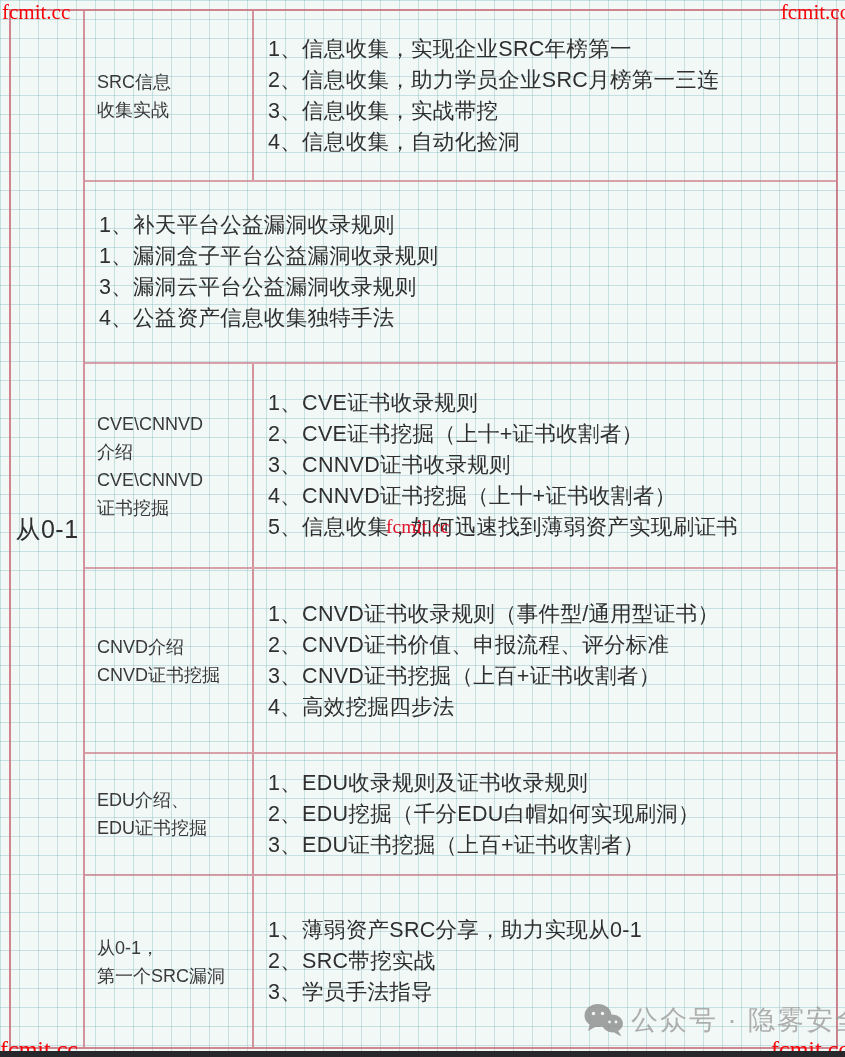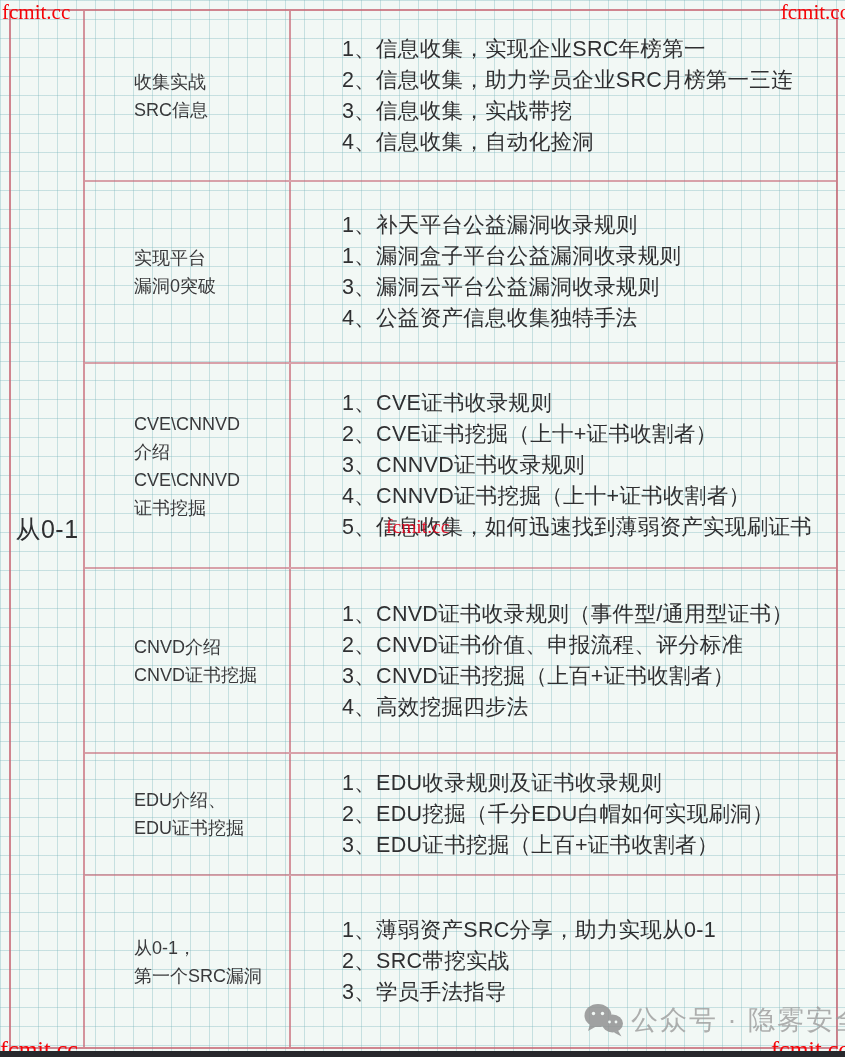--- a/index.html
+++ b/index.html
@@ -34,21 +34,21 @@
   .row{
     display:flex;box-sizing:border-box;
     border-bottom:2px solid rgba(199,104,118,0.6);
   }
   .row:last-child{border-bottom:none;flex:1;}
   .row:nth-child(1){height:171px;}
   .row:nth-child(2){height:182px;}
   .row:nth-child(3){height:205px;}
   .row:nth-child(4){height:185px;}
   .row:nth-child(5){height:122px;}
-  .cell{box-sizing:border-box;display:flex;flex-direction:column;justify-content:center;margin-left:37px;}
+  .cell{box-sizing:border-box;display:flex;flex-direction:column;justify-content:center;}
   .cell.title{
     width:169px;flex:0 0 169px;
     border-right:2px solid rgba(199,104,118,0.7);
     padding-left:12px;padding-right:4px;
   }
   .cell.title div{
     font-size:18px;line-height:28px;color:#39393b;
     white-space:nowrap;
   }
   .cell.items{flex:1;padding-left:14px;min-width:0;}
@@ -89,35 +89,31 @@
   <span class="wm br">fcmit.cc</span>
   <span class="wm mid">fcmit.cc</span>
 
   <div class="table">
     <div class="side-col">
       <span>从0-1</span>
     </div>
     <div class="rows" id="rows">
         <div class="row">
           <div class="cell title">
+            <div>SRC信息</div>
             <div>收集实战</div>
-            <div>SRC信息</div>
           </div>
           <div class="cell items">
             <div>1、信息收集，实现企业SRC年榜第一</div>
             <div>2、信息收集，助力学员企业SRC月榜第一三连</div>
             <div>3、信息收集，实战带挖</div>
             <div>4、信息收集，自动化捡洞</div>
           </div>
         </div>
         <div class="row">
-          <div class="cell title">
-            <div>实现平台</div>
-            <div>漏洞0突破</div>
-          </div>
           <div class="cell items">
             <div>1、补天平台公益漏洞收录规则</div>
             <div>1、漏洞盒子平台公益漏洞收录规则</div>
             <div>3、漏洞云平台公益漏洞收录规则</div>
             <div>4、公益资产信息收集独特手法</div>
           </div>
         </div>
         <div class="row">
           <div class="cell title">
             <div>CVE\CNNVD</div>

